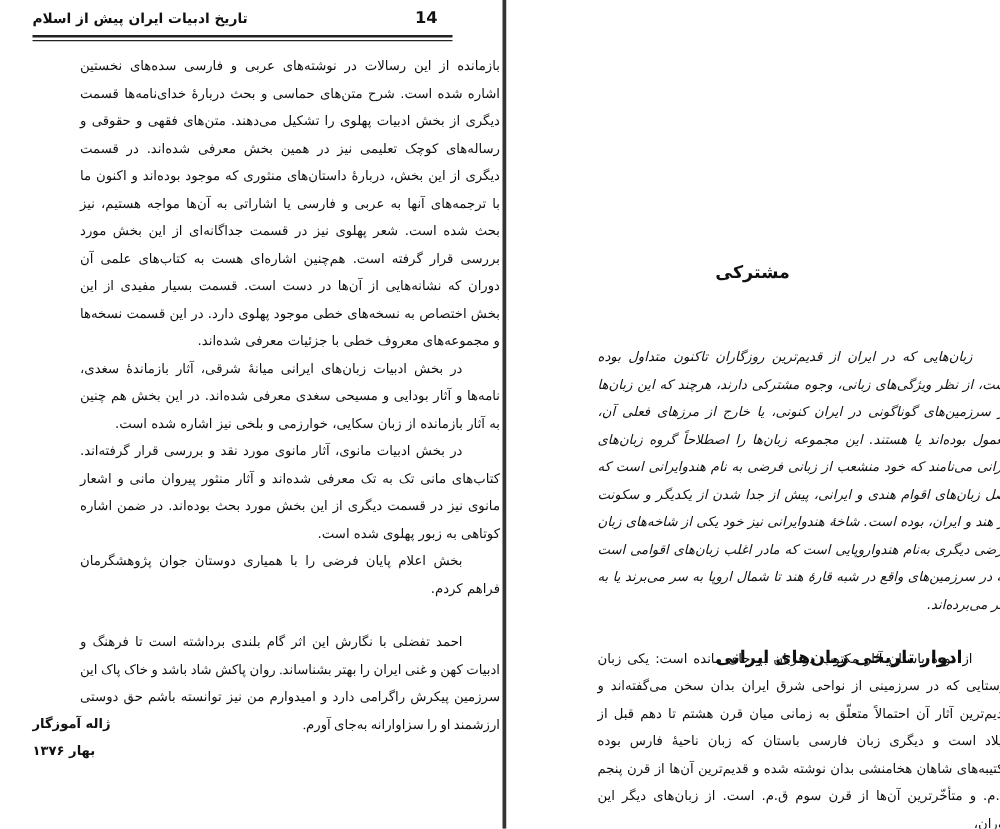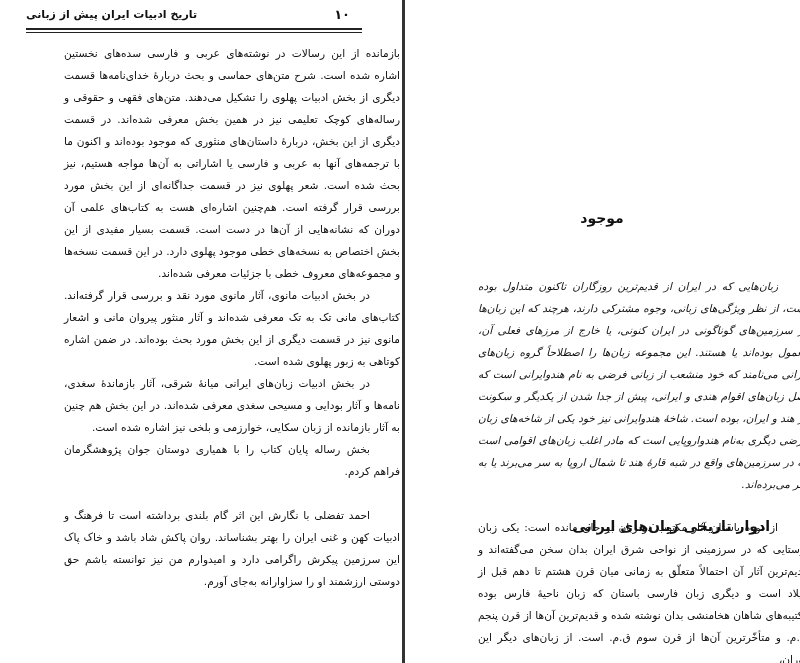--- a/index.html
+++ b/index.html
@@ -46,38 +46,42 @@
   .subheading {
     position:absolute; top:518px; right:30px; direction:rtl; font-weight:bold; font-size:14px;
   }
   .right-body2 { top:516px; left:440px; width:330px; }
 </style>
 </head>
 <body>
 
 <div class="page page-left">
   <div class="running-head">
-    <span class="running-title">تاریخ ادبیات ایران پیش از زبانی</span>
-    <span class="page-number">۱۰</span>
+    <span class="running-title">تاریخ ادبیات ایران پیش از اسلام</span>
+    <span class="page-number">14</span>
   </div>
   <div class="head-rule"></div>
 
   <div class="body-text left-body">
     <p>بازمانده از این رسالات در نوشته‌های عربی و فارسی سده‌های نخستین اشاره شده است. شرح متن‌های حماسی و بحث دربارهٔ خدای‌نامه‌ها قسمت دیگری از بخش ادبیات پهلوی را تشکیل می‌دهند. متن‌های فقهی و حقوقی و رساله‌های کوچک تعلیمی نیز در همین بخش معرفی شده‌اند. در قسمت دیگری از این بخش، دربارهٔ داستان‌های منثوری که موجود بوده‌اند و اکنون ما با ترجمه‌های آنها به عربی و فارسی یا اشاراتی به آن‌ها مواجه هستیم، نیز بحث شده است. شعر پهلوی نیز در قسمت جداگانه‌ای از این بخش مورد بررسی قرار گرفته است. هم‌چنین اشاره‌ای هست به کتاب‌های علمی آن دوران که نشانه‌هایی از آن‌ها در دست است. قسمت بسیار مفیدی از این بخش اختصاص به نسخه‌های خطی موجود پهلوی دارد. در این قسمت نسخه‌ها و مجموعه‌های معروف خطی با جزئیات معرفی شده‌اند.</p>
+    <p class="indent">در بخش ادبیات زبان‌های ایرانی میانهٔ شرقی، آثار بازماندهٔ سغدی، نامه‌ها و آثار بودایی و مسیحی سغدی معرفی شده‌اند. در این بخش هم چنین به آثار بازمانده از زبان سکایی، خوارزمی و بلخی نیز اشاره شده است.</p>
     <p class="indent">در بخش ادبیات مانوی، آثار مانوی مورد نقد و بررسی قرار گرفته‌اند. کتاب‌های مانی تک به تک معرفی شده‌اند و آثار منثور پیروان مانی و اشعار مانوی نیز در قسمت دیگری از این بخش مورد بحث بوده‌اند. در ضمن اشاره کوتاهی به زبور پهلوی شده است.</p>
-    <p class="indent">در بخش ادبیات زبان‌های ایرانی میانهٔ شرقی، آثار بازماندهٔ سغدی، نامه‌ها و آثار بودایی و مسیحی سغدی معرفی شده‌اند. در این بخش هم چنین به آثار بازمانده از زبان سکایی، خوارزمی و بلخی نیز اشاره شده است.</p>
-    <p class="indent">بخش رساله پایان کتاب را با همیاری دوستان جوان پژوهشگرمان فراهم کردم.</p>
-    <p class="indent" style="margin-top:22px;">احمد تفضلی با نگارش این اثر گام بلندی برداشته است تا فرهنگ و ادبیات کهن و غنی ایران را بهتر بشناساند. روان پاکش شاد باشد و خاک پاک این سرزمین پیکرش راگرامی دارد و امیدوارم من نیز توانسته باشم حق دوستی ارزشمند او را سزاوارانه به‌جای آورم.</p>
+    <p class="indent">بخش اعلام پایان فرضی را با همیاری دوستان جوان پژوهشگرمان فراهم کردم.</p>
+    <p class="indent" style="margin-top:22px;font-family:Liberation Serif, serif;">احمد تفضلی با نگارش این اثر گام بلندی برداشته است تا فرهنگ و ادبیات کهن و غنی ایران را بهتر بشناساند. روان پاکش شاد باشد و خاک پاک این سرزمین پیکرش راگرامی دارد و امیدوارم من نیز توانسته باشم حق دوستی ارزشمند او را سزاوارانه به‌جای آورم.</p>
   </div>
 
+  <div class="signature">
+    <div>ژاله آموزگار</div>
+    <div>بهار ۱۳۷۶</div>
+  </div>
 </div>
 
 <div class="spine"></div>
 
-<div class="section-title">موجود</div>
+<div class="section-title">مشترکی</div>
 
 <div class="body-text right-body1">
   <p class="indent">زبان‌هایی که در ایران از قدیم‌ترین روزگاران تاکنون متداول بوده است، از نظر ویژگی‌های زبانی، وجوه مشترکی دارند، هرچند که این زبان‌ها در سرزمین‌های گوناگونی در ایران کنونی، یا خارج از مرزهای فعلی آن، معمول بوده‌اند یا هستند. این مجموعه زبان‌ها را اصطلاحاً گروه زبان‌های ایرانی می‌نامند که خود منشعب از زبانی فرضی به نام هندوایرانی است که اصل زبان‌های اقوام هندی و ایرانی، پیش از جدا شدن از یکدیگر و سکونت در هند و ایران، بوده است. شاخهٔ هندوایرانی نیز خود یکی از شاخه‌های زبان فرضی دیگری به‌نام هندواروپایی است که مادر اغلب زبان‌های اقوامی است که در سرزمین‌های واقع در شبه قارهٔ هند تا شمال اروپا به سر می‌برند یا به سر می‌برده‌اند.</p>
 </div>
 
 <div class="subheading">ادوار تاریخی زبان‌های ایرانی</div>
 
 <div class="body-text right-body2">
   <p class="indent">از دورهٔ باستان آثار مکتوب دو زبان بر جای مانده است: یکی زبان اوستایی که در سرزمینی از نواحی شرق ایران بدان سخن می‌گفته‌اند و قدیم‌ترین آثار آن احتمالاً متعلّق به زمانی میان قرن هشتم تا دهم قبل از میلاد است و دیگری زبان فارسی باستان که زبان ناحیهٔ فارس بوده وکتیبه‌های شاهان هخامنشی بدان نوشته شده و قدیم‌ترین آن‌ها از قرن پنجم ق.م. و متأخّرترین آن‌ها از قرن سوم ق.م. است. از زبان‌های دیگر این دوران،</p>
 </div>

